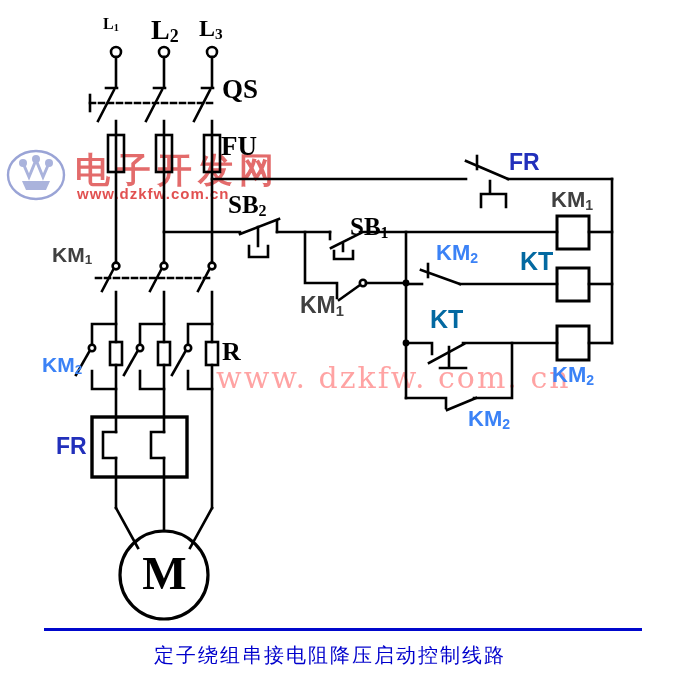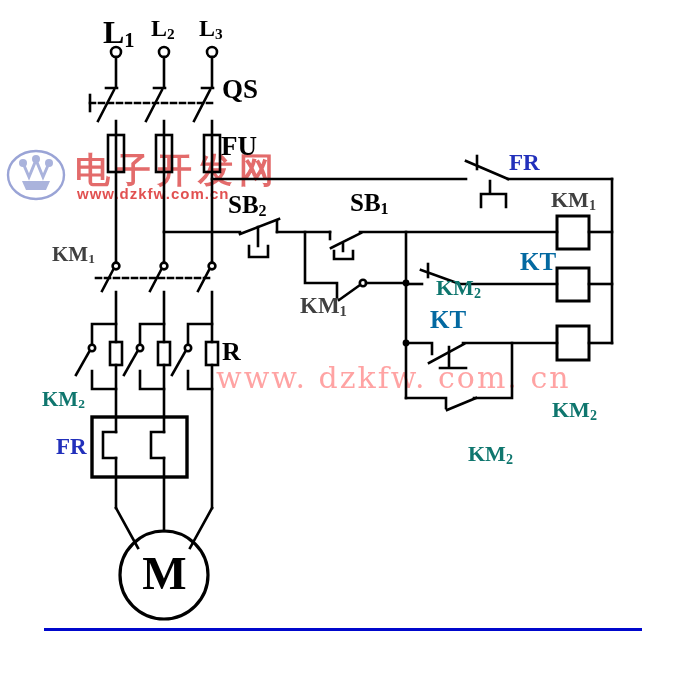--- a/index.html
+++ b/index.html
@@ -1,24 +1,24 @@
 <!DOCTYPE html>
 <html><head>
 <meta charset="utf-8">
 <style>
   html,body{margin:0;padding:0;background:#fff;}
   .stage{position:relative;width:685px;height:676px;background:#fff;overflow:hidden;
          font-family:"Liberation Sans","DejaVu Sans",sans-serif;}
   .wm{position:absolute;z-index:1;}
   svg.circuit{position:absolute;left:0;top:0;z-index:2;}
-  .lbl{position:absolute;z-index:3;line-height:1;white-space:nowrap;font-family:Liberation Serif, serif;}
+  .lbl{position:absolute;z-index:3;line-height:1;white-space:nowrap;}
   .serifb{font-family:"Liberation Serif","DejaVu Serif",serif;font-weight:bold;color:#000;}
   .sansb{font-weight:bold;}
   .km1{color:#404040;}
-  .km2{color:#0f766e;margin-top:35px;}
+  .km2{color:#3b82f6;}
   .kt{color:#0369a1;}
   .frb{color:#2230bb;}
   .lbl sub{font-size:64%;vertical-align:-18%;font-weight:bold;}
   .wm-sitename{font-size:35px;font-weight:bold;color:#e05c5c;letter-spacing:6px;
                font-family:"Liberation Serif","DejaVu Serif",serif;opacity:.9;}
   .wm-urlsmall{font-size:15px;font-weight:bold;color:#e04848;letter-spacing:1px;opacity:.95;}
   .wm-urlbig{font-size:30px;color:#ff8d8d;letter-spacing:2px;
              font-family:"DejaVu Serif","Liberation Serif",serif;opacity:.8;}
   .rule{position:absolute;left:44px;top:628px;width:598px;height:3px;background:#0008cc;z-index:3;}
   .caption{position:absolute;left:0;top:642px;width:660px;text-align:center;z-index:3;
@@ -166,40 +166,41 @@
 
       <rect x="557" y="216" width="32" height="33" stroke-width="3"></rect>
       <path d="M589 232 H612"></path>
       <rect x="557" y="268" width="32" height="33" stroke-width="3"></rect>
       <path d="M589 284 H612"></path>
       <rect x="557" y="326" width="32" height="34" stroke-width="3"></rect>
       <path d="M589 343 H612"></path>
     </g>
   </svg>
 
-  <span class="lbl serifb" style="left:103px;top:16px;font-size:32px;"><span>L</span><sub>1</sub></span>
-  <span class="lbl serifb" style="left:151px;top:16px;font-size:24px;"><span>L</span><sub>2</sub></span>
+  <span class="lbl serifb" style="left:103px;top:16px;font-size:16px;"><span>L</span><sub>1</sub></span>
+  <span class="lbl serifb" style="left:151px;top:16px;font-size:28px;"><span>L</span><sub>2</sub></span>
   <span class="lbl serifb" style="left:199px;top:16px;font-size:24px;text-align:right;"><span>L</span><sub>3</sub></span>
 
   <span class="lbl serifb" style="left:222px;top:76px;font-size:27px;">QS</span>
   <span class="lbl serifb" style="left:221px;top:133px;font-size:27px;">FU</span>
 
   <span class="lbl serifb" style="left:228px;top:192px;font-size:25px;"><span>SB</span><sub>2</sub></span>
-  <span class="lbl serifb" style="left:350px;top:190px;font-size:25px;"><span>SB</span><sub>1</sub></span>
+  <span class="lbl serifb" style="left:350px;top:214px;font-size:25px;"><span>SB</span><sub>1</sub></span>
 
   <span class="lbl sansb frb" style="left:509px;top:151px;font-size:23px;">FR</span>
   <span class="lbl sansb km1" style="left:551px;top:189px;font-size:22px;"><span>KM</span><sub>1</sub></span>
   <span class="lbl sansb km2" style="left:436px;top:242px;font-size:22px;"><span>KM</span><sub>2</sub></span>
   <span class="lbl sansb kt" style="left:520px;top:249px;font-size:25px;">KT</span>
   <span class="lbl sansb km1" style="left:300px;top:294px;font-size:23px;"><span>KM</span><sub>1</sub></span>
   <span class="lbl sansb kt" style="left:430px;top:307px;font-size:25px;">KT</span>
   <span class="lbl sansb km2" style="left:552px;top:364px;font-size:22px;"><span>KM</span><sub>2</sub></span>
   <span class="lbl sansb km2" style="left:468px;top:408px;font-size:22px;"><span>KM</span><sub>2</sub></span>
 
   <span class="lbl sansb km1" style="left:52px;top:244px;font-size:21px;"><span>KM</span><sub>1</sub></span>
   <span class="lbl sansb km2" style="left:42px;top:354px;font-size:21px;"><span>KM</span><sub>2</sub></span>
   <span class="lbl sansb frb" style="left:56px;top:435px;font-size:23px;">FR</span>
   <span class="lbl serifb" style="left:222px;top:339px;font-size:26px;">R</span>
 
   <span class="lbl mletter" style="left:142px;top:550px;">M</span>
 
   <div class="rule"></div>
+  <div class="caption">定子绕组串接电阻降压启动控制线路</div>
 </div>
 
 </body></html>

